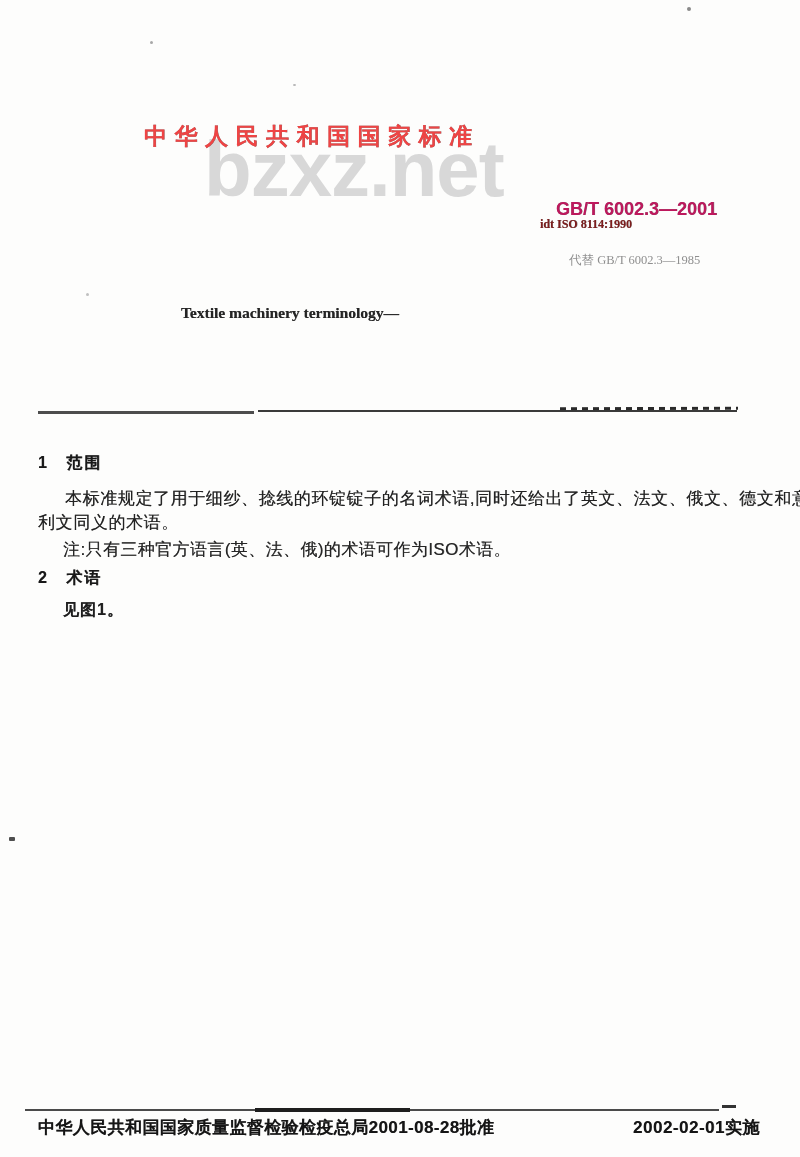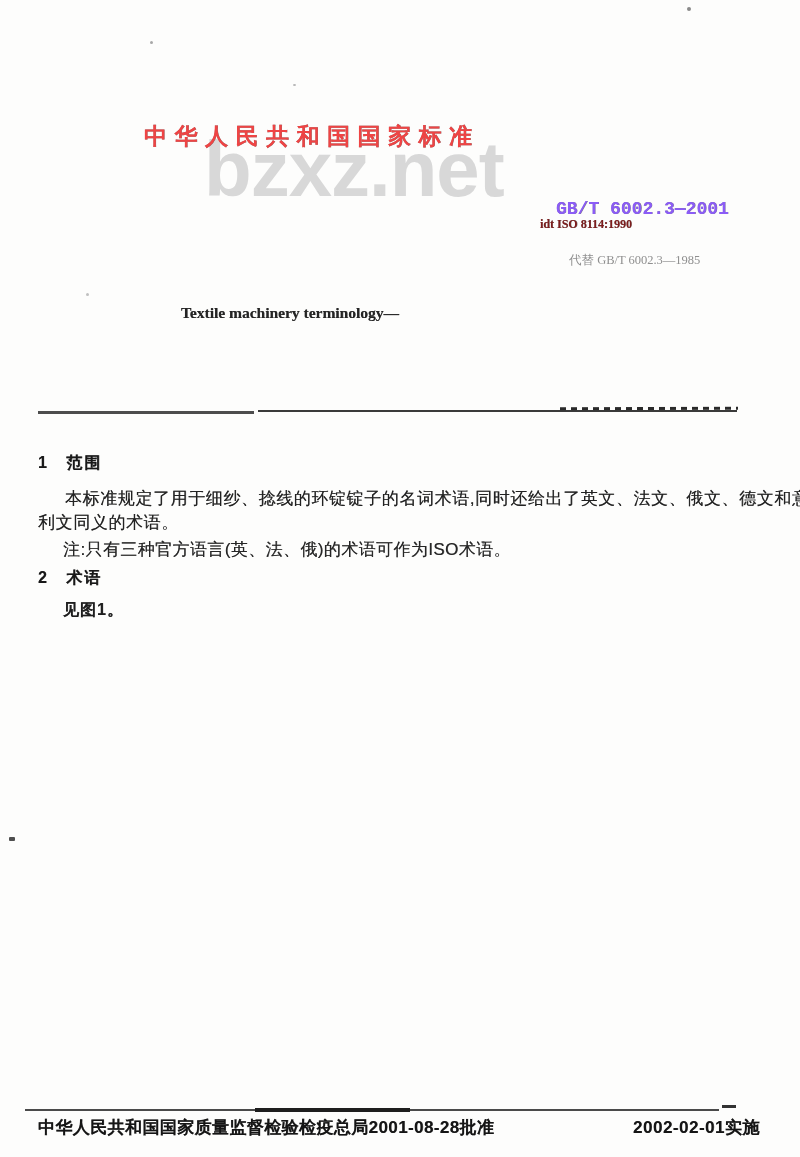--- a/index.html
+++ b/index.html
@@ -32,23 +32,23 @@
 
   .title-zh{
     left:55px; top:181px; width:478px;
     text-align:center;
     font-size:27px; font-weight:bold;
     letter-spacing:2px; line-height:38px;
     color:#161616;
   }
   .code-standard{
     left:556px; top:199px;
-    font-family:Liberation Mono, monospace;
+    font-family:Liberation Sans, sans-serif;
     font-size:18px; font-weight:bold; white-space:nowrap;
-    color:#8b5cf6;
+    color:#be185d;
   }
   .code-idt{
     left:540px; top:217px;
     font-family:"Liberation Serif", serif;
     font-size:12px; font-weight:bold; white-space:nowrap;
     color:#7f1d1d;
   }
   .code-replaces{
     left:569px; top:252px;
     font-family:"Liberation Serif", serif;

